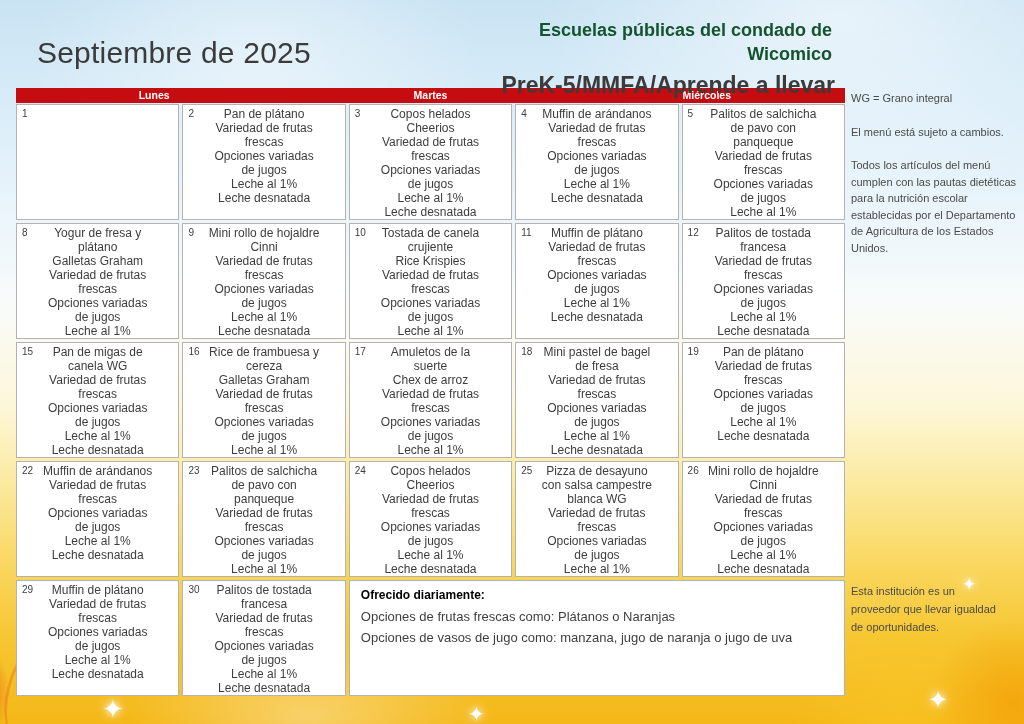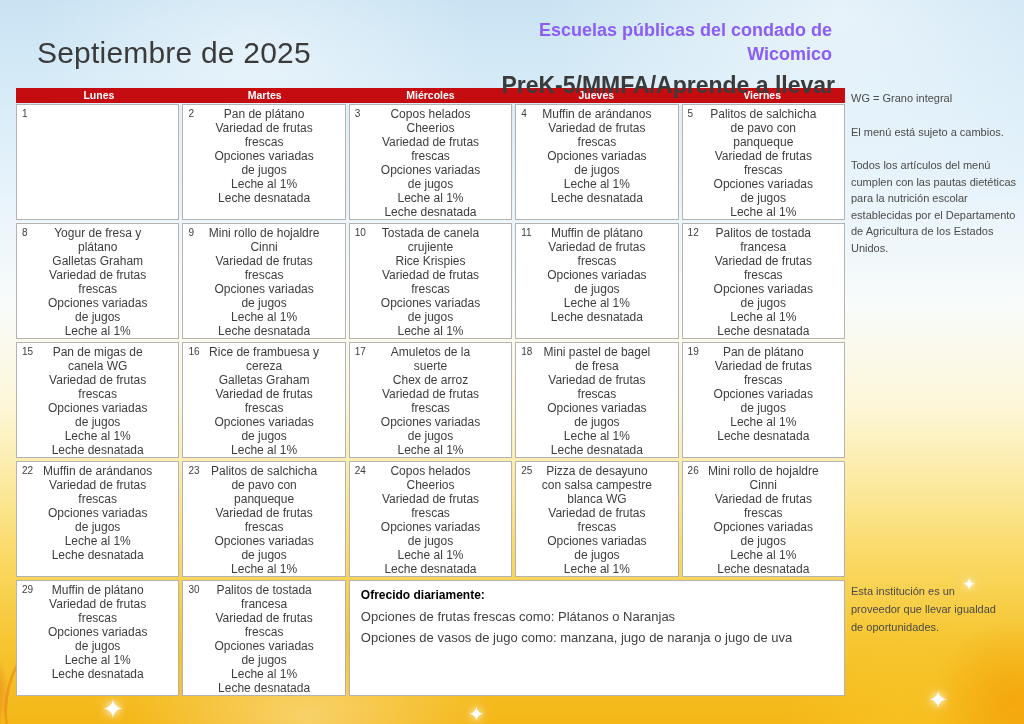--- a/index.html
+++ b/index.html
@@ -40,31 +40,31 @@
     line-height:1;
   }
 
   
   .month-title {
     position:absolute; left:25px; top:24px; z-index:3; margin:12px;
     font-size:30px; font-weight:400; color:#3b3b3b; letter-spacing:0.2px;
   }
   .district-title {
     position:absolute; right:192px; top:18px; width:360px; z-index:3;
-    text-align:right; font-size:18px; font-weight:bold; color:#8b5cf6; line-height:1.35;
+    text-align:right; font-size:18px; font-weight:bold; color:#14532d; line-height:1.35;
   }
   .program-subtitle {
     position:absolute; right:189px; top:72px; width:520px; z-index:6;
     text-align:right; font-size:23px; font-weight:bold; color:#3b3b3b;
   }
 
   
   .calendar { position:absolute; left:16px; top:88px; width:829px; z-index:4; }
   .cal-header {
-    display:grid; grid-template-columns:repeat(5,1fr);
+    display:grid; grid-template-columns:repeat(3,1fr);
     background:var(--red,#c50d11); height:15px; align-items:center;
   }
   .cal-header span {
     color:#ffffff; font-size:10.5px; font-weight:bold; text-align:center;
     line-height:15px;
   }
   .cal-body {
     display:grid; grid-template-columns:repeat(5,1fr);
     grid-auto-rows:116px; gap:3px; margin-top:1px;
   }

